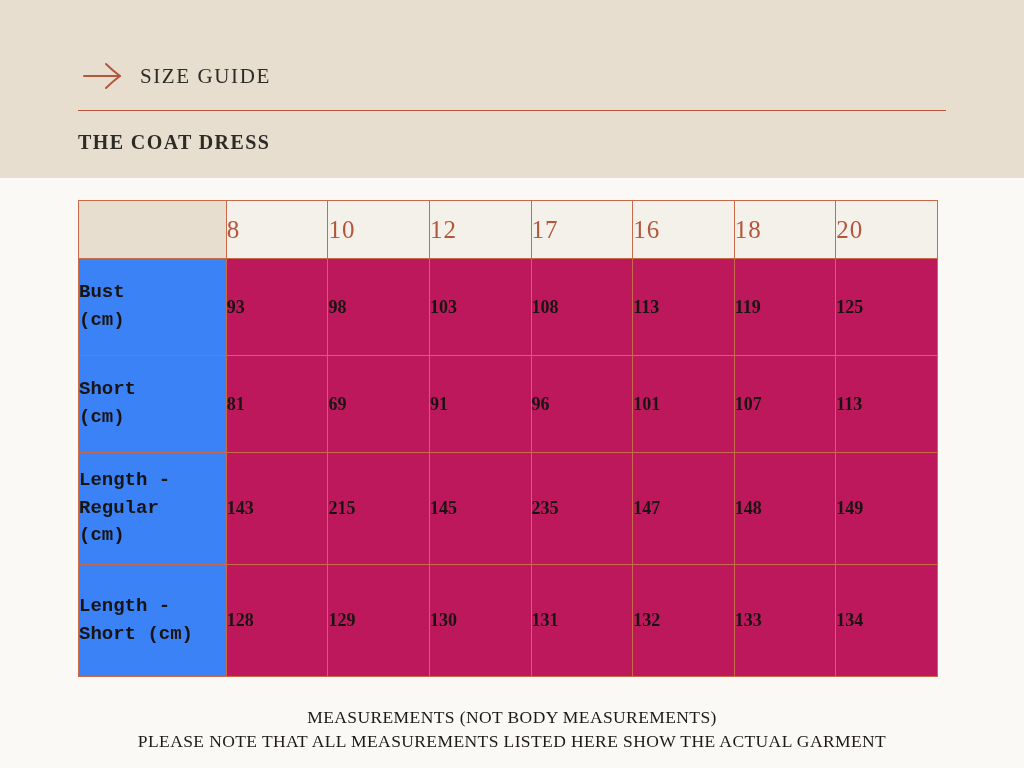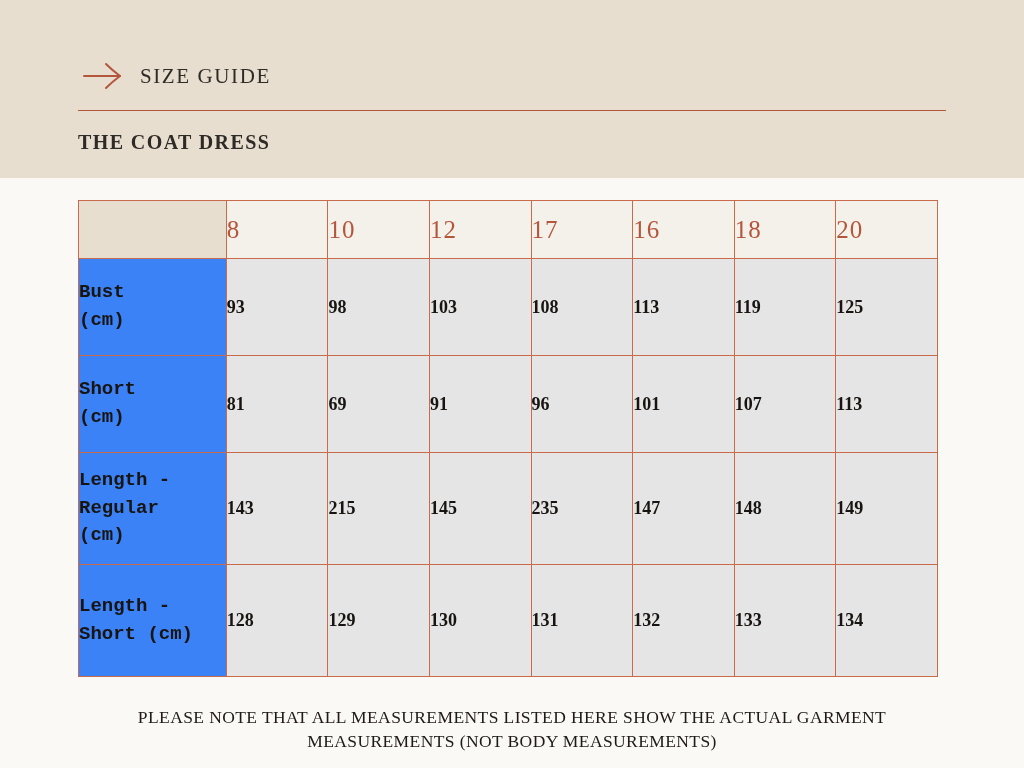--- a/index.html
+++ b/index.html
@@ -104,21 +104,21 @@
   td.row-label {
     background: #3b82f6;
     font-family: Liberation Mono, monospace;
     font-weight: bold;
     font-size: 19px;
     color: #171412;
     padding: 0 14px;
     line-height: 1.45;
   }
   td.value-cell {
-    background: #e5e5e5;
+    background: #be185d;
     font-family: "Liberation Serif", serif;
     font-weight: bold;
     font-size: 18px;
     color: #171412;
     padding-left: 16px;
   }
 
   
   .footnote {
     position: absolute;
@@ -238,17 +238,17 @@
           <td class="value-cell">132</td>
           <td class="value-cell">133</td>
           <td class="value-cell">134</td>
         </tr>
 
       </tbody>
     </table>
   </div>
 
   <div class="footnote">
+    <div>MEASUREMENTS (NOT BODY MEASUREMENTS)</div>
     <div>PLEASE NOTE THAT ALL MEASUREMENTS LISTED HERE SHOW THE ACTUAL GARMENT</div>
-    <div>MEASUREMENTS (NOT BODY MEASUREMENTS)</div>
   </div>
 
 </div>
 
 </body></html>

